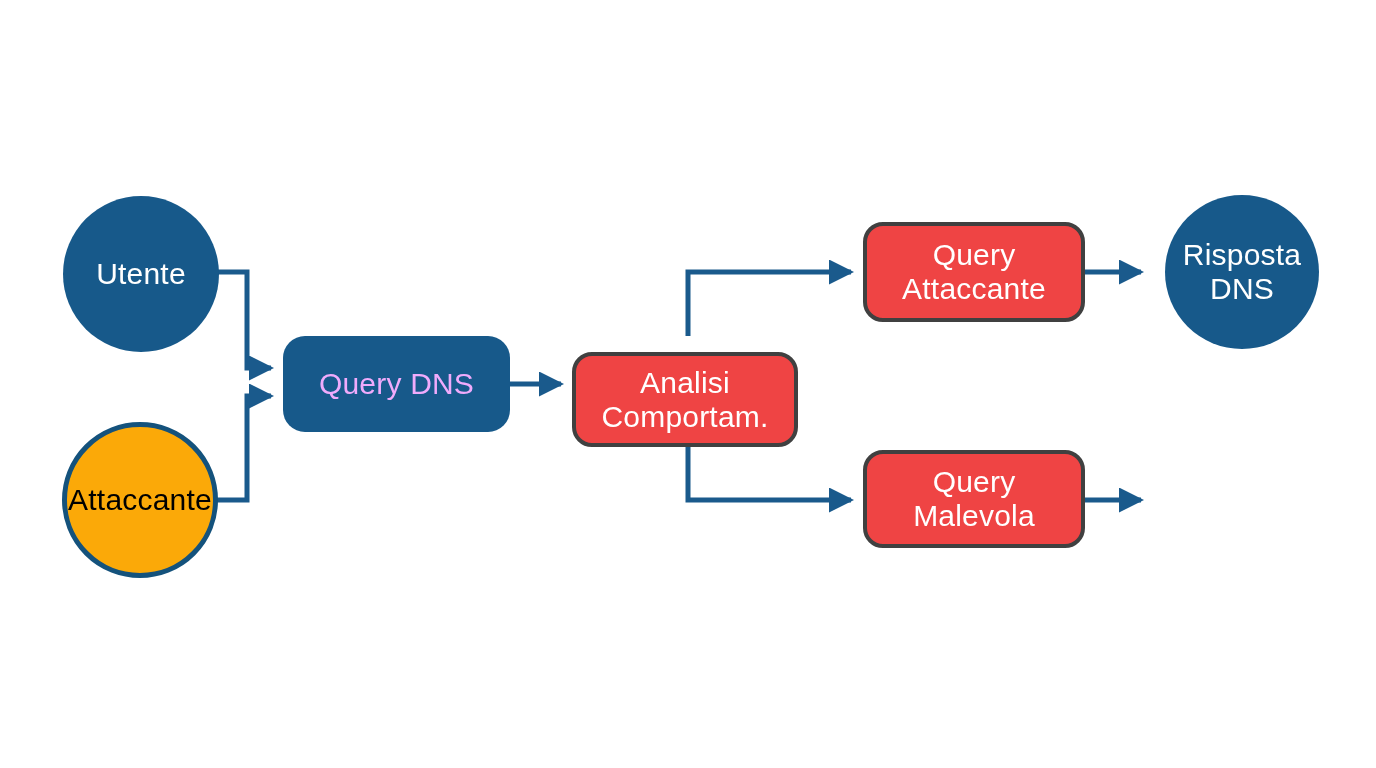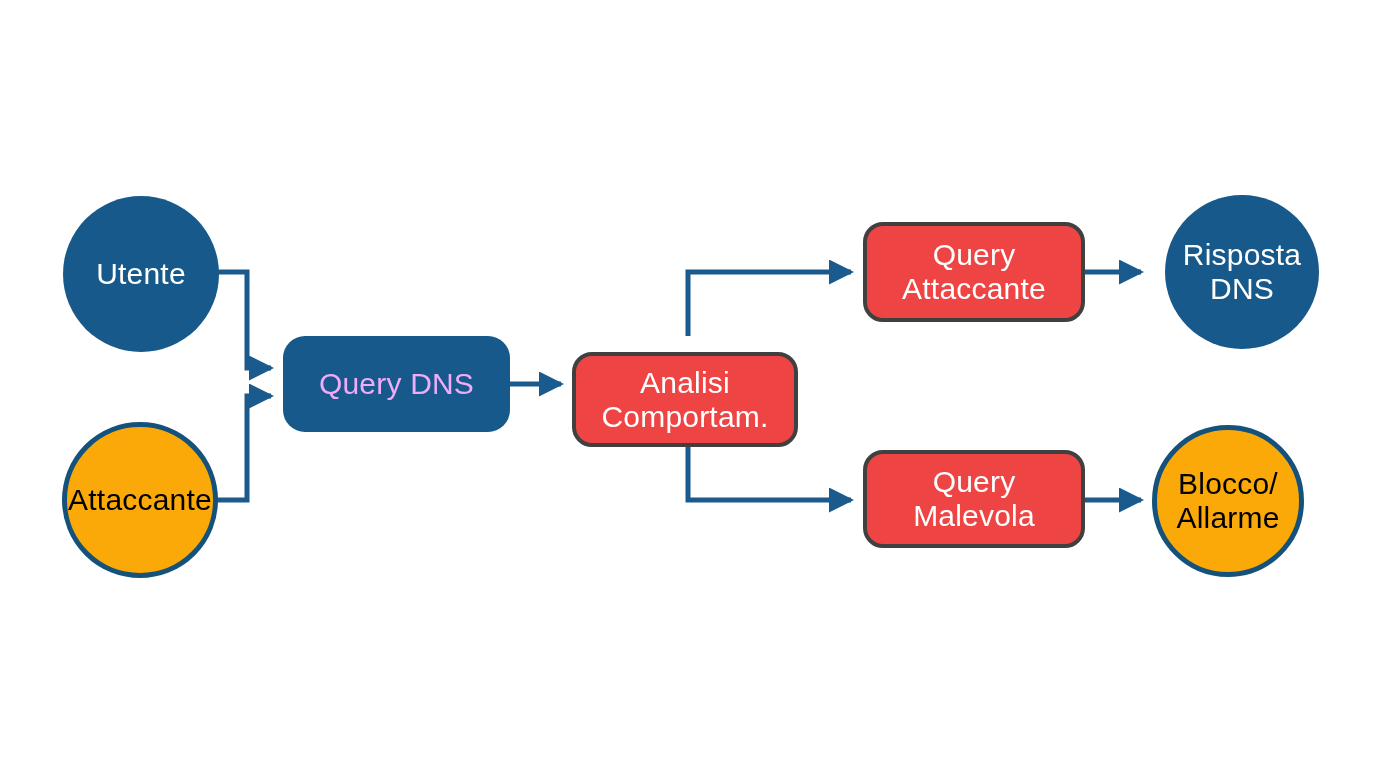--- a/index.html
+++ b/index.html
@@ -113,20 +113,14 @@
     </span>
   </div>
 
   <div class="node rect-green" style="left:863px; top:450px; width:222px; height:98px;">
     <span class="lbl">
       <span>Query</span>
       <span>Malevola</span>
     </span>
   </div>
 
-  <div class="node circle circle-orange" style="left:1152px; top:425px; width:152px; height:152px;">
-    <span class="lbl">
-      <span>Blocco/</span>
-      <span>Allarme</span>
-    </span>
-  </div>
 
 </div>
 
 </body></html>

